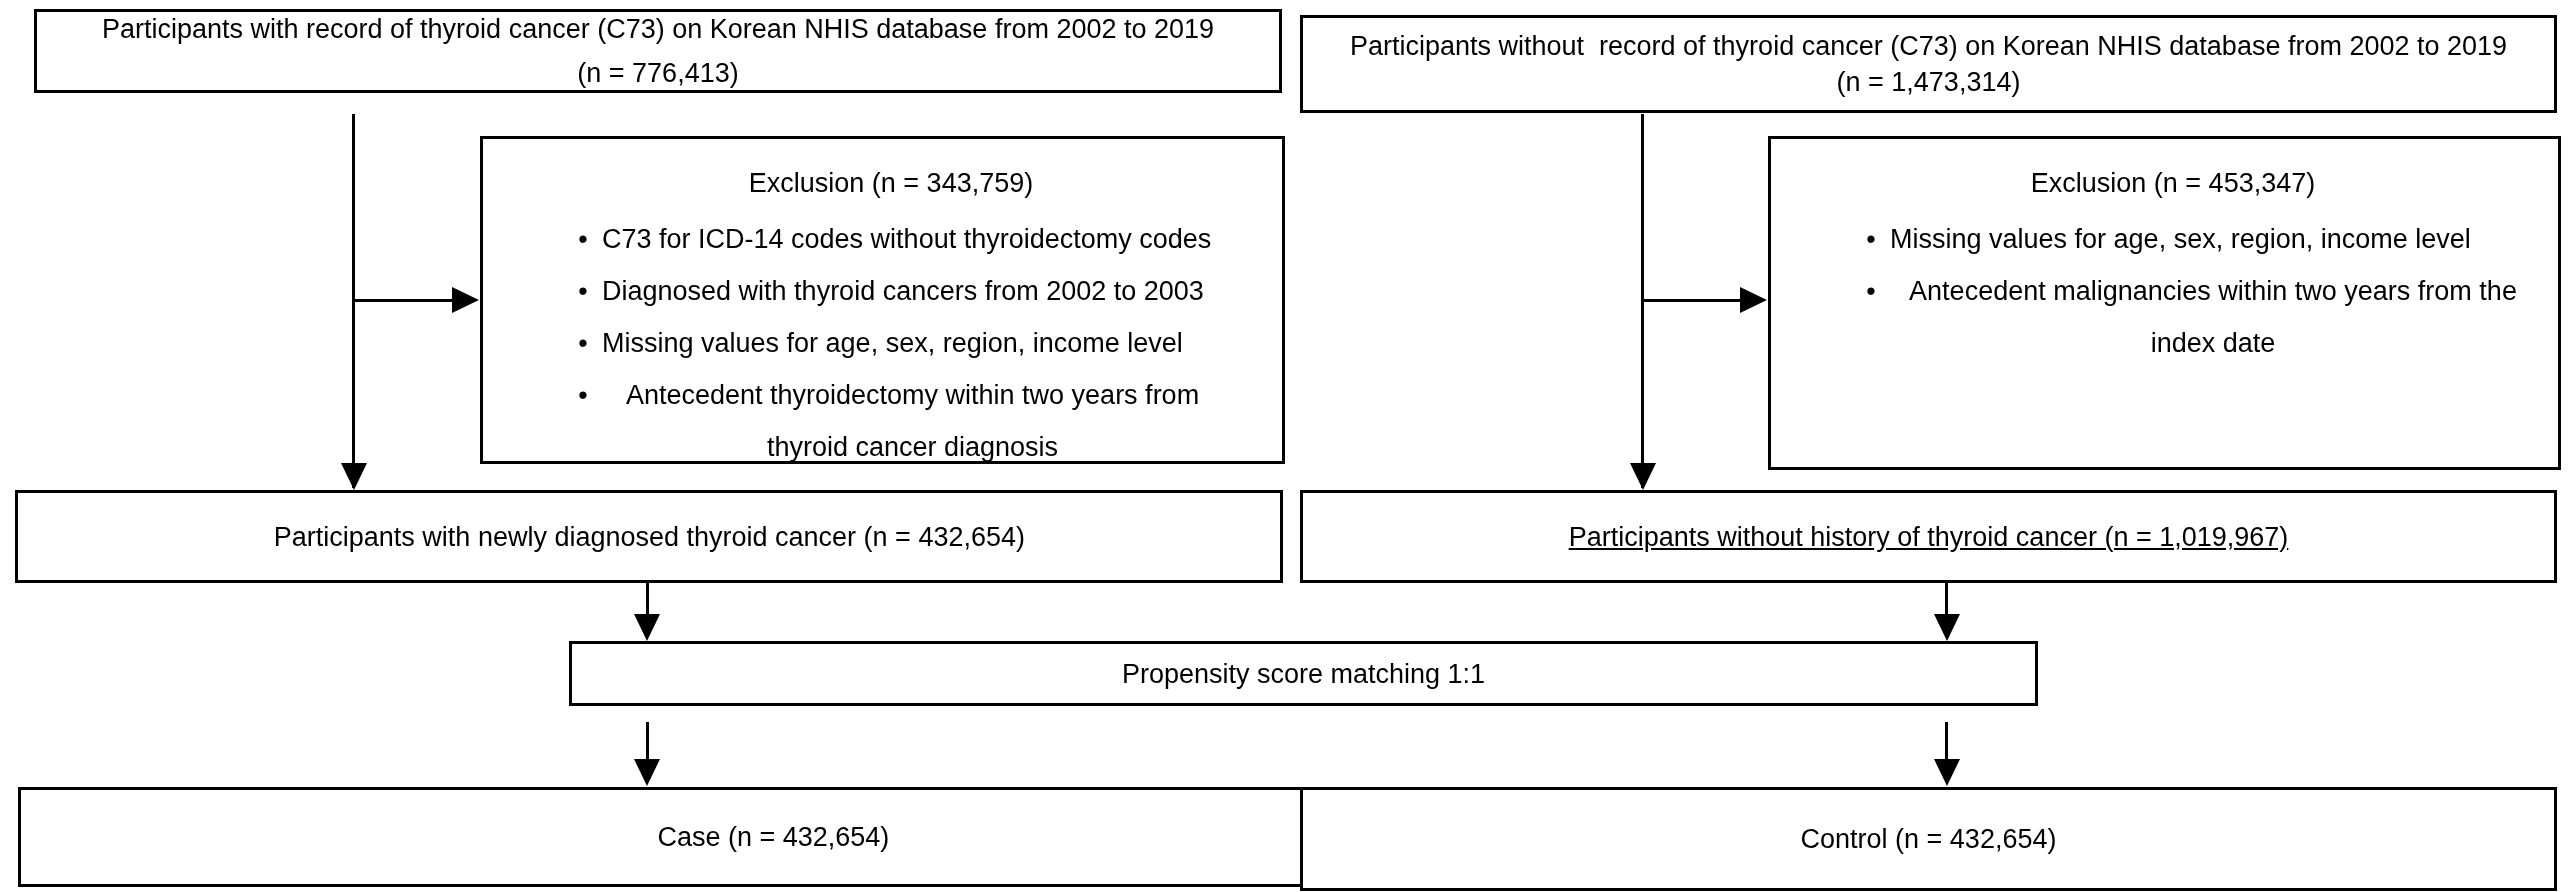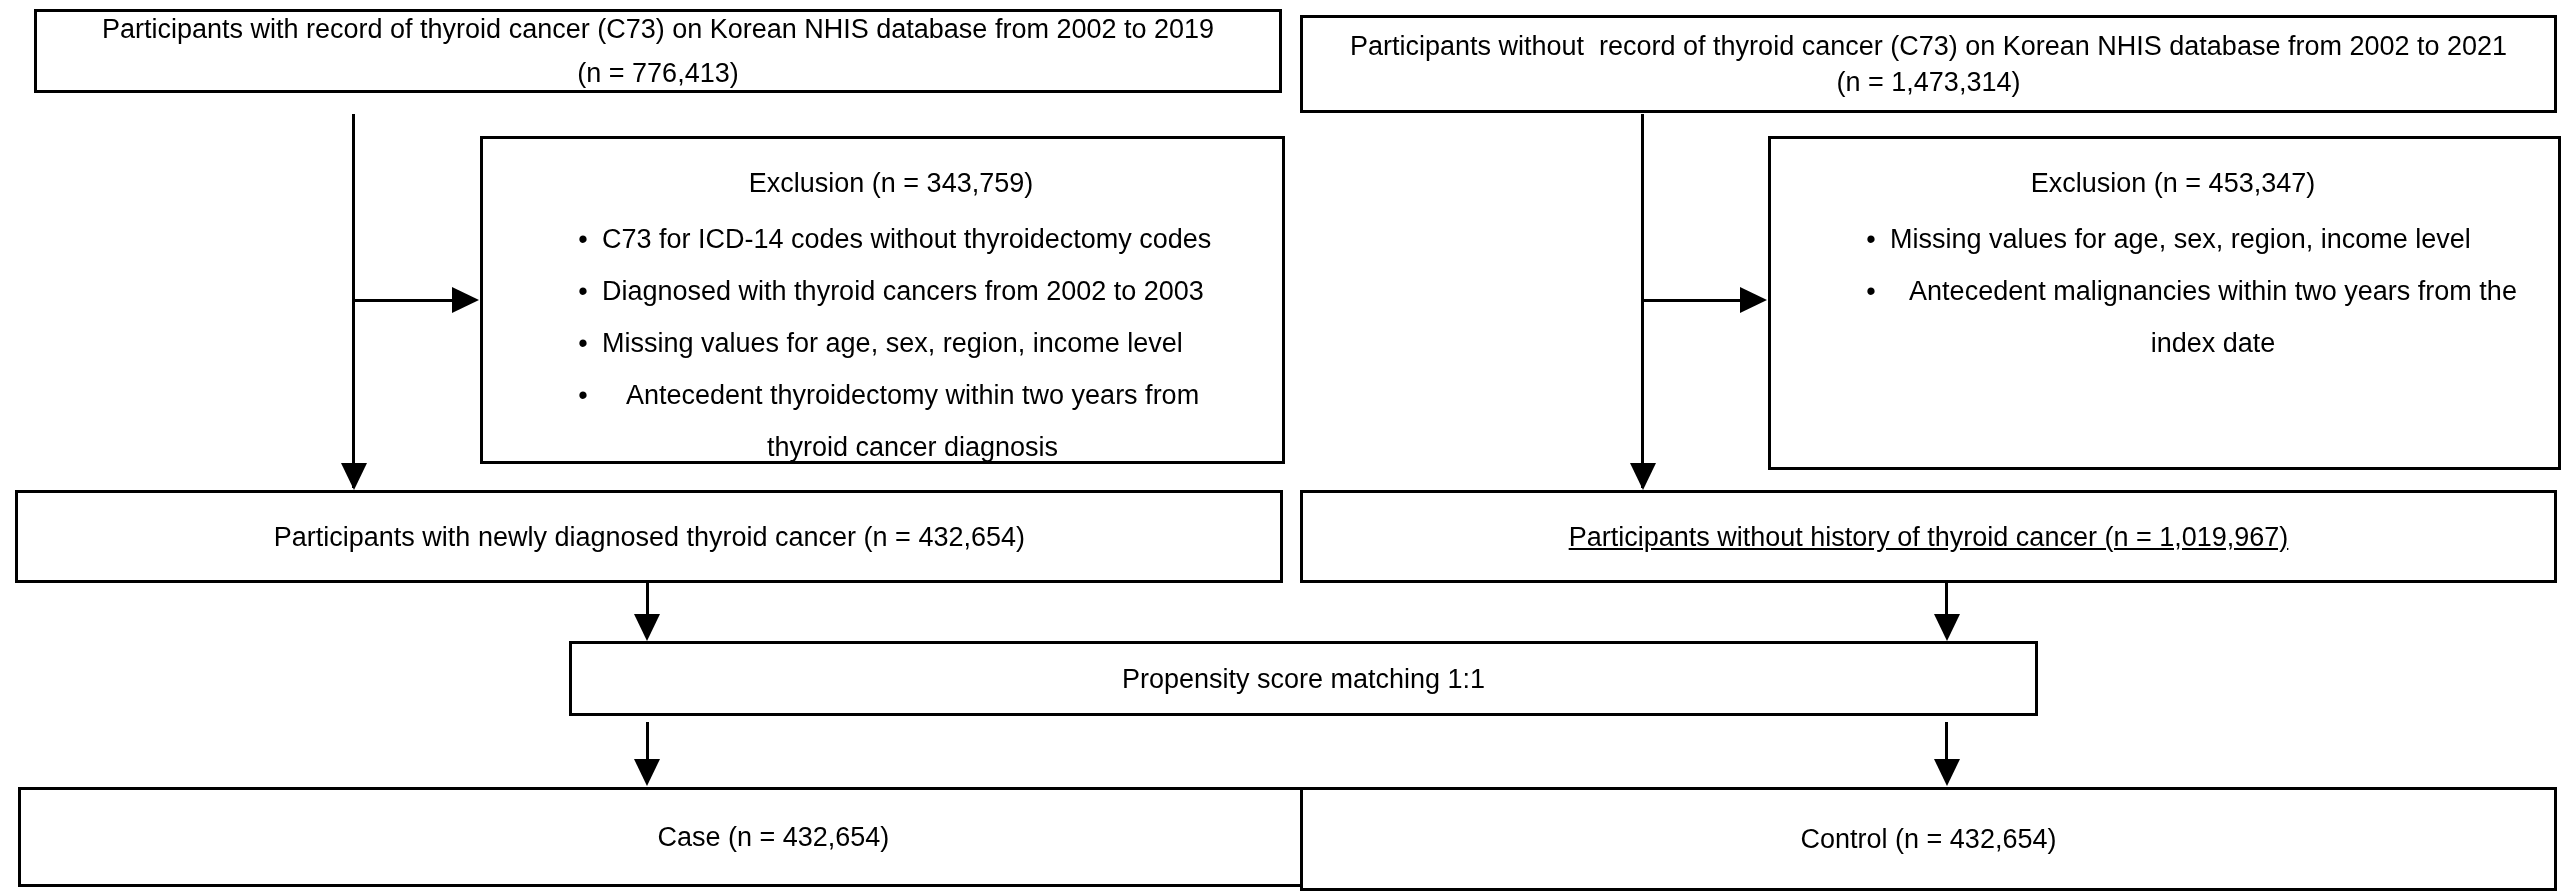--- a/index.html
+++ b/index.html
@@ -31,21 +31,21 @@
 <body>
 
 <div id="canvas">
 
   <div class="box" id="box-tl" style="left:34px;top:9px;width:1248px;height:84px;gap:8px;">
     <div class="bline">Participants with record of thyroid cancer (C73) on Korean NHIS database from 2002 to 2019</div>
     <div class="bline">(n = 776,413)</div>
   </div>
 
   <div class="box" id="box-tr" style="left:1300px;top:15.4px;width:1257px;height:98px;">
-    <div class="bline">Participants without  record of thyroid cancer (C73) on Korean NHIS database from 2002 to 2021</div>
+    <div class="bline">Participants without  record of thyroid cancer (C73) on Korean NHIS database from 2002 to 2019</div>
     <div class="bline">(n = 1,473,314)</div>
   </div>
 
   <div class="box excl" id="box-excl-l" style="left:480px;top:136px;width:805px;height:328px;">
     <div class="excl-title">Exclusion (n = 343,759)</div>
     <ul class="excl-list">
         <li>
           <span class="dot">•</span>
           <span class="li-text">C73 for ICD-14 codes without thyroidectomy codes</span>
         </li>
@@ -79,21 +79,21 @@
   </div>
 
   <div class="box" id="box-mid-l" style="left:15.4px;top:490px;width:1268px;height:93px;">
     <div class="bline">Participants with newly diagnosed thyroid cancer (n = 432,654)</div>
   </div>
 
   <div class="box" id="box-mid-r" style="left:1300px;top:490px;width:1257px;height:93px;text-decoration:underline;">
     <div class="bline">Participants without history of thyroid cancer (n = 1,019,967)</div>
   </div>
 
-  <div class="box" id="box-psm" style="left:569px;top:641px;width:1469px;height:75px;">
+  <div class="box" id="box-psm" style="left:569px;top:641px;width:1469px;height:65px;">
     <div class="bline">Propensity score matching 1:1</div>
   </div>
 
   <div class="box" id="box-case" style="left:18.4px;top:787px;width:1510px;height:100px;">
     <div class="bline">Case (n = 432,654)</div>
   </div>
 
   <div class="box" id="box-control" style="left:1300px;top:787px;width:1257px;height:104px;">
     <div class="bline">Control (n = 432,654)</div>
   </div>

